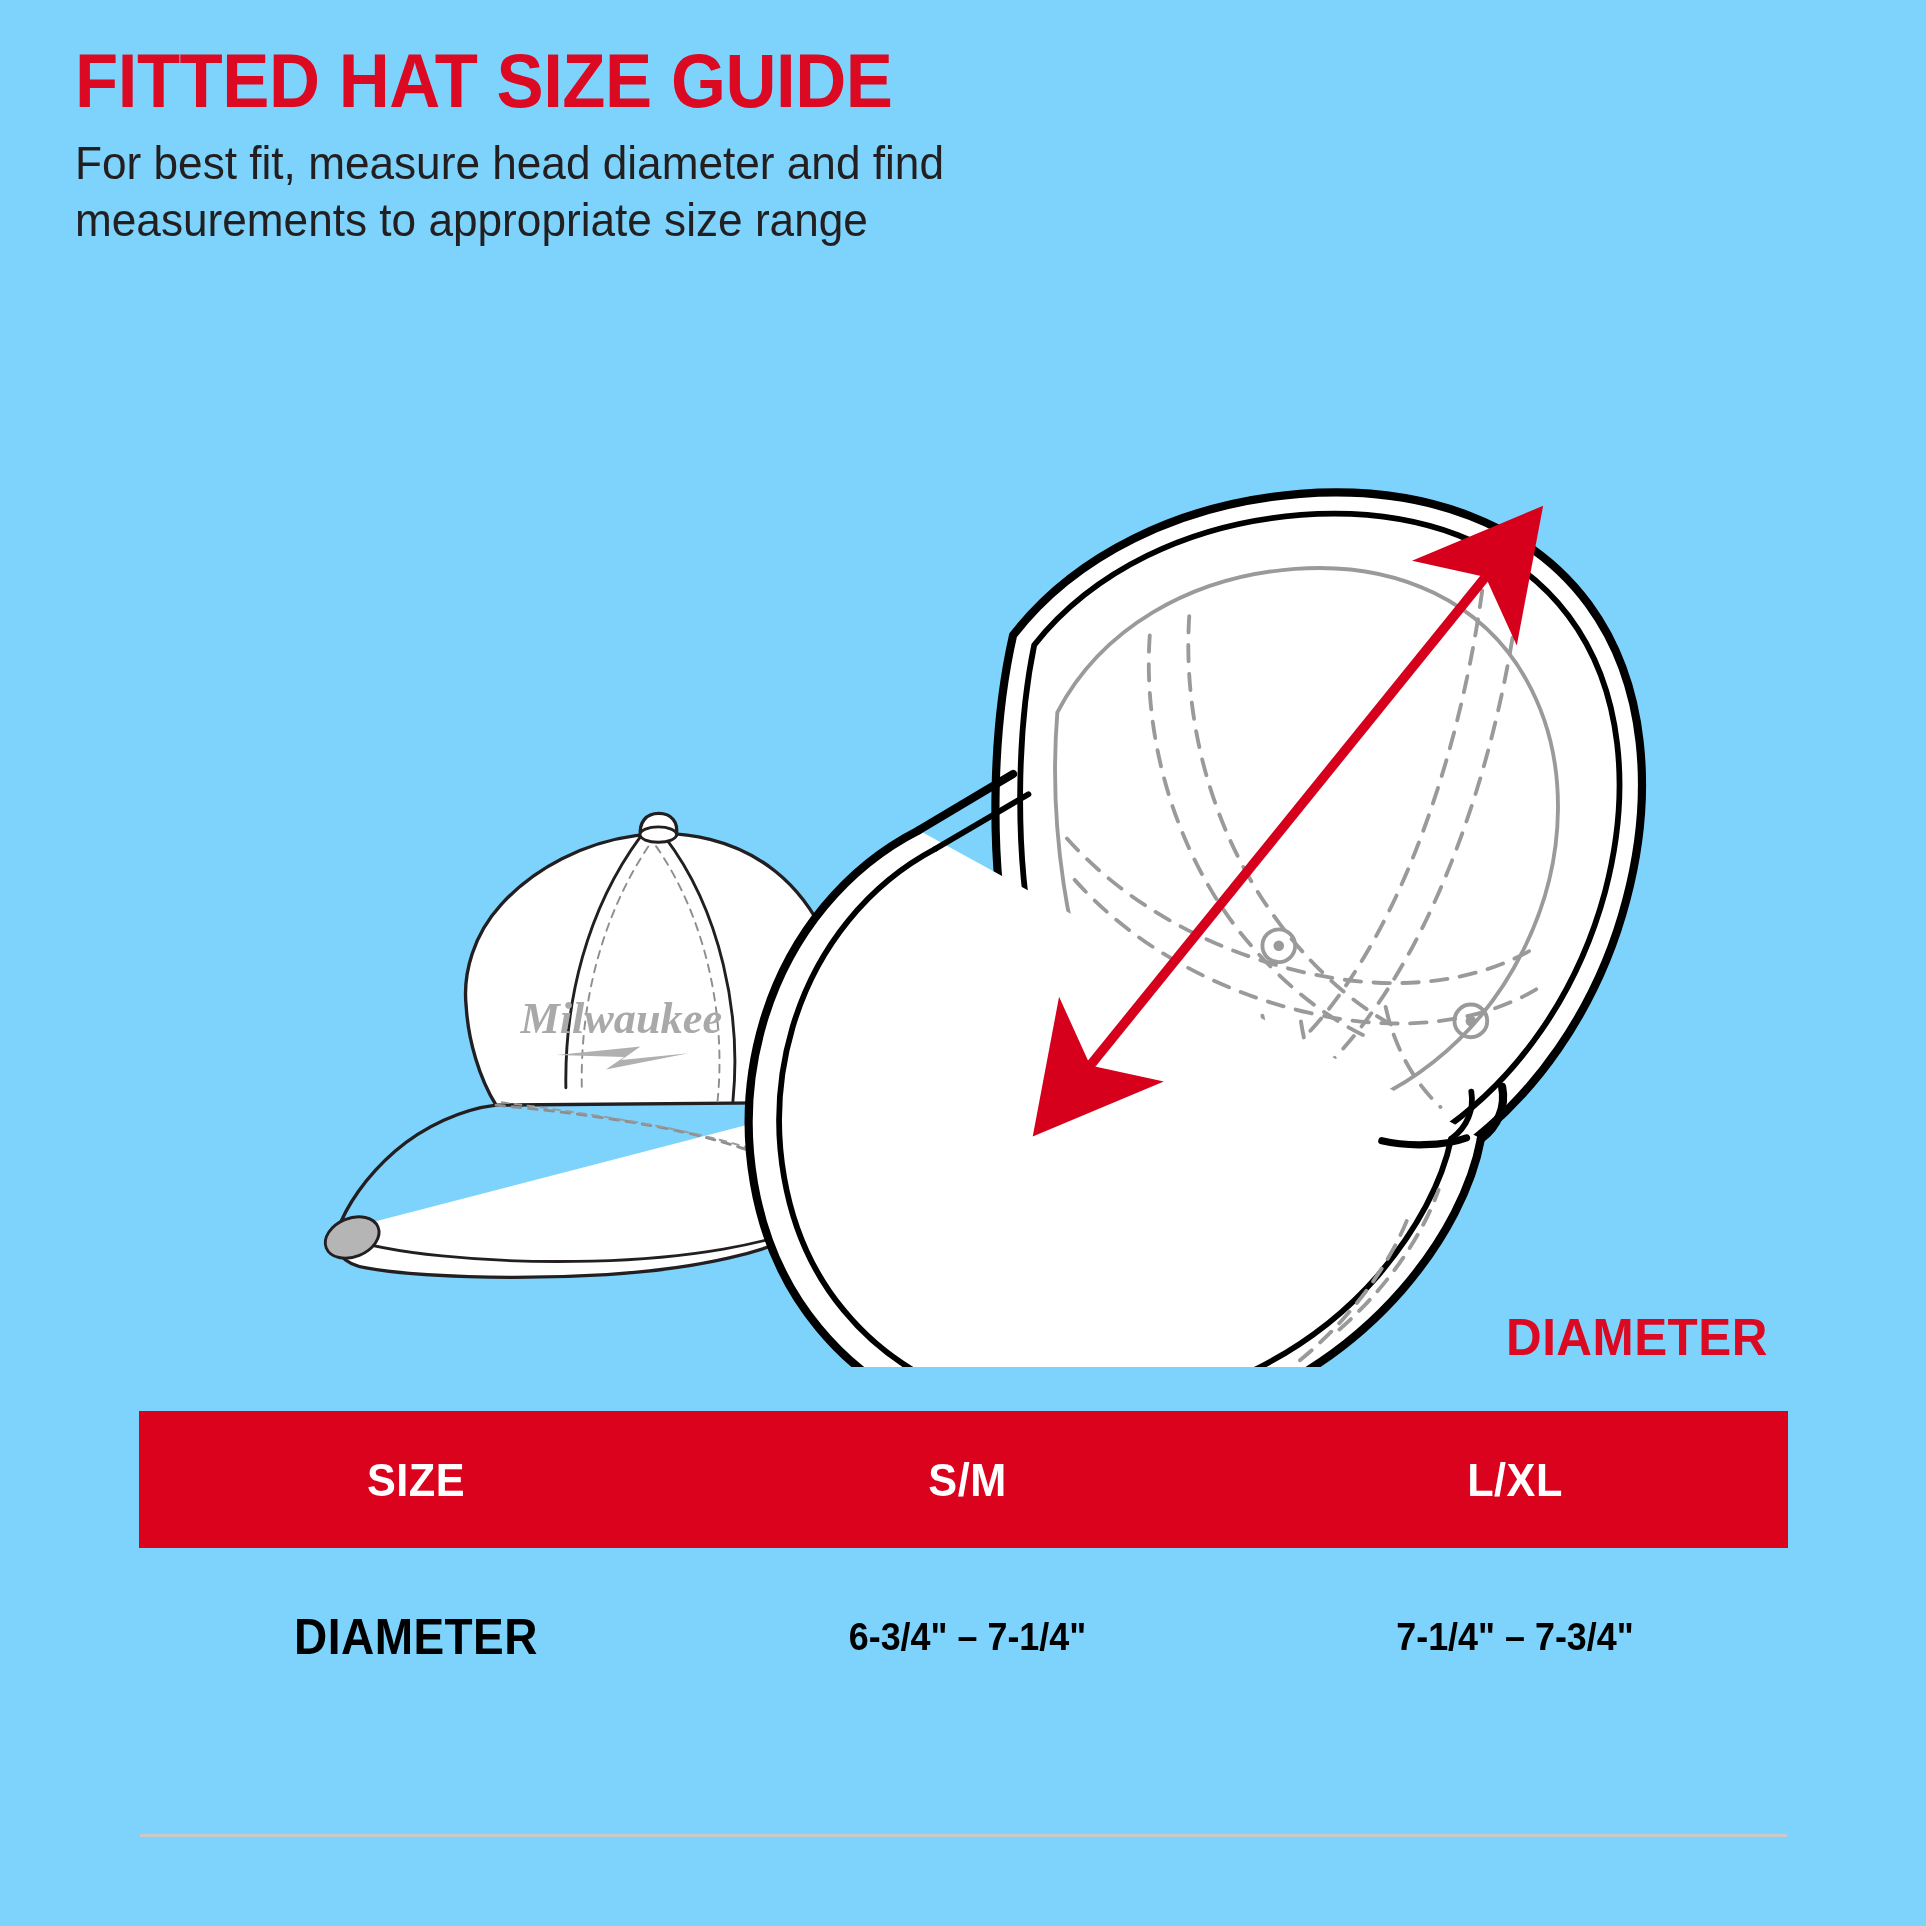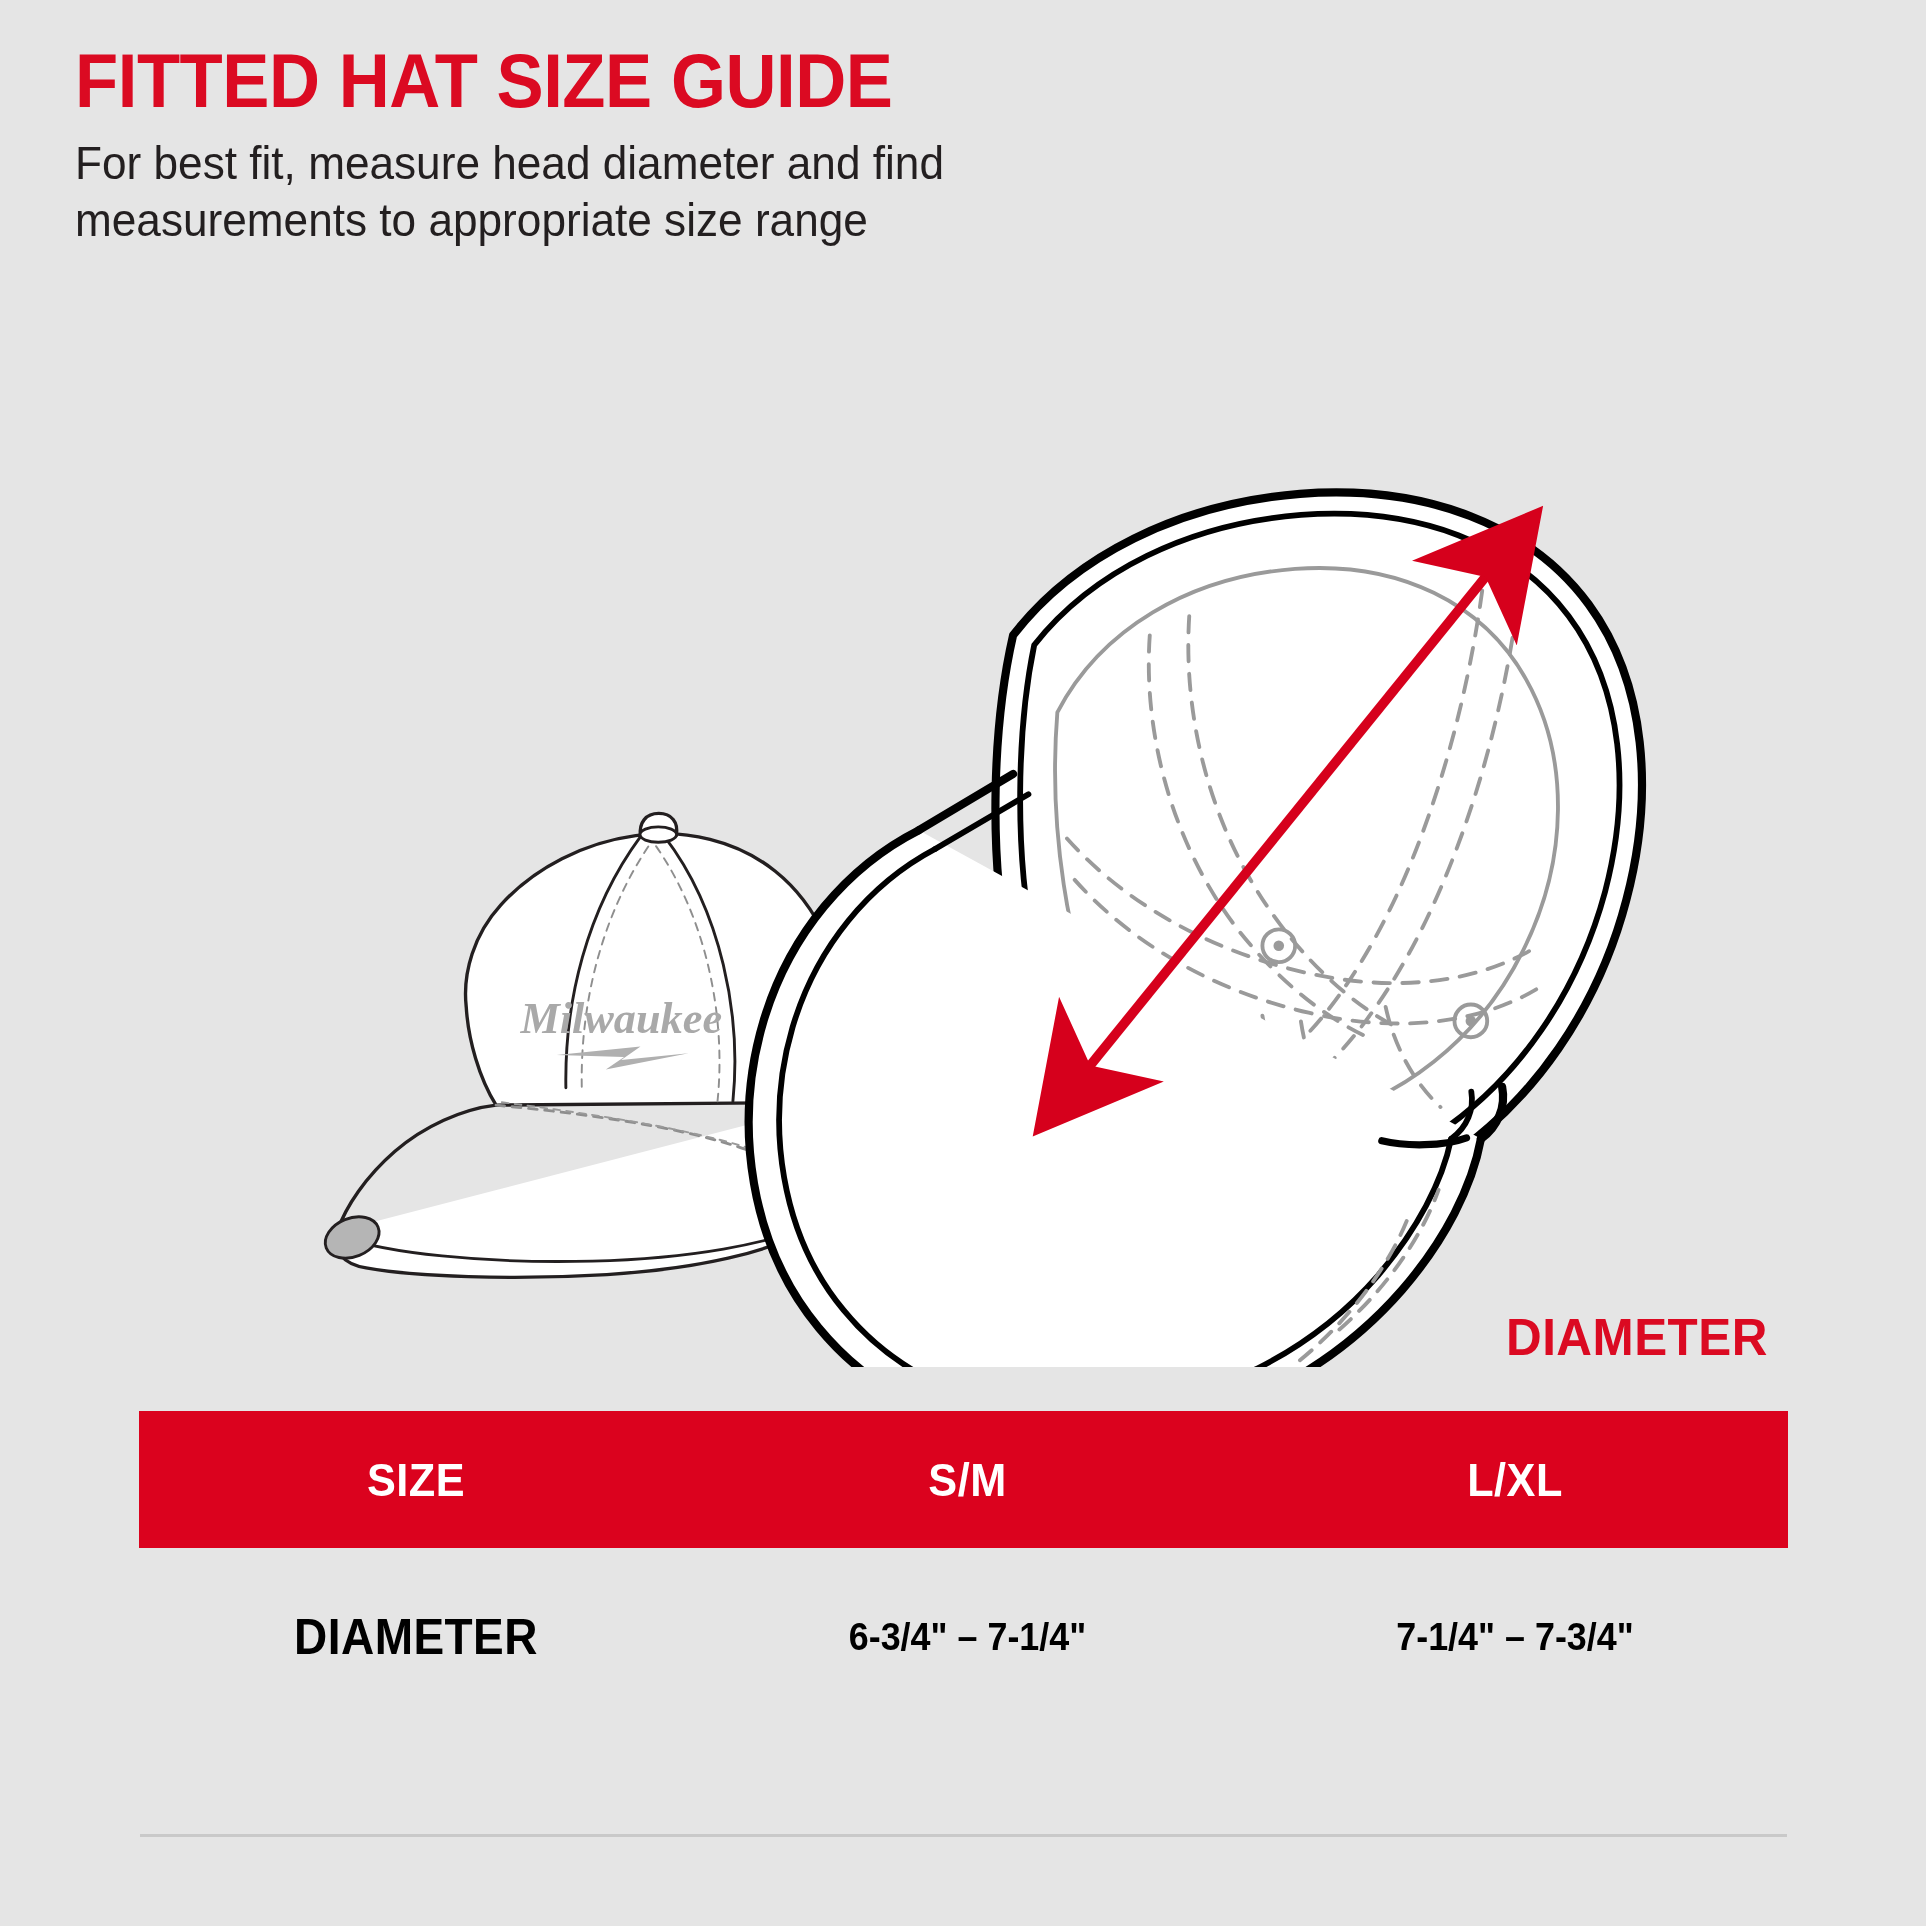--- a/index.html
+++ b/index.html
@@ -12,21 +12,21 @@
     height: 1926px;
     position: relative;
     overflow: hidden;
     font-family: "Liberation Sans", sans-serif;
     -webkit-font-smoothing: antialiased;
   }
 
   .page {
     position: absolute;
     inset: 0;
-    background: #e5e5e5;
+    background: #7dd3fc;
   }
 
   
   .header {
     position: absolute;
     left: 75px;
     top: 43px;
     width: 1445px;
   }
   .title {

